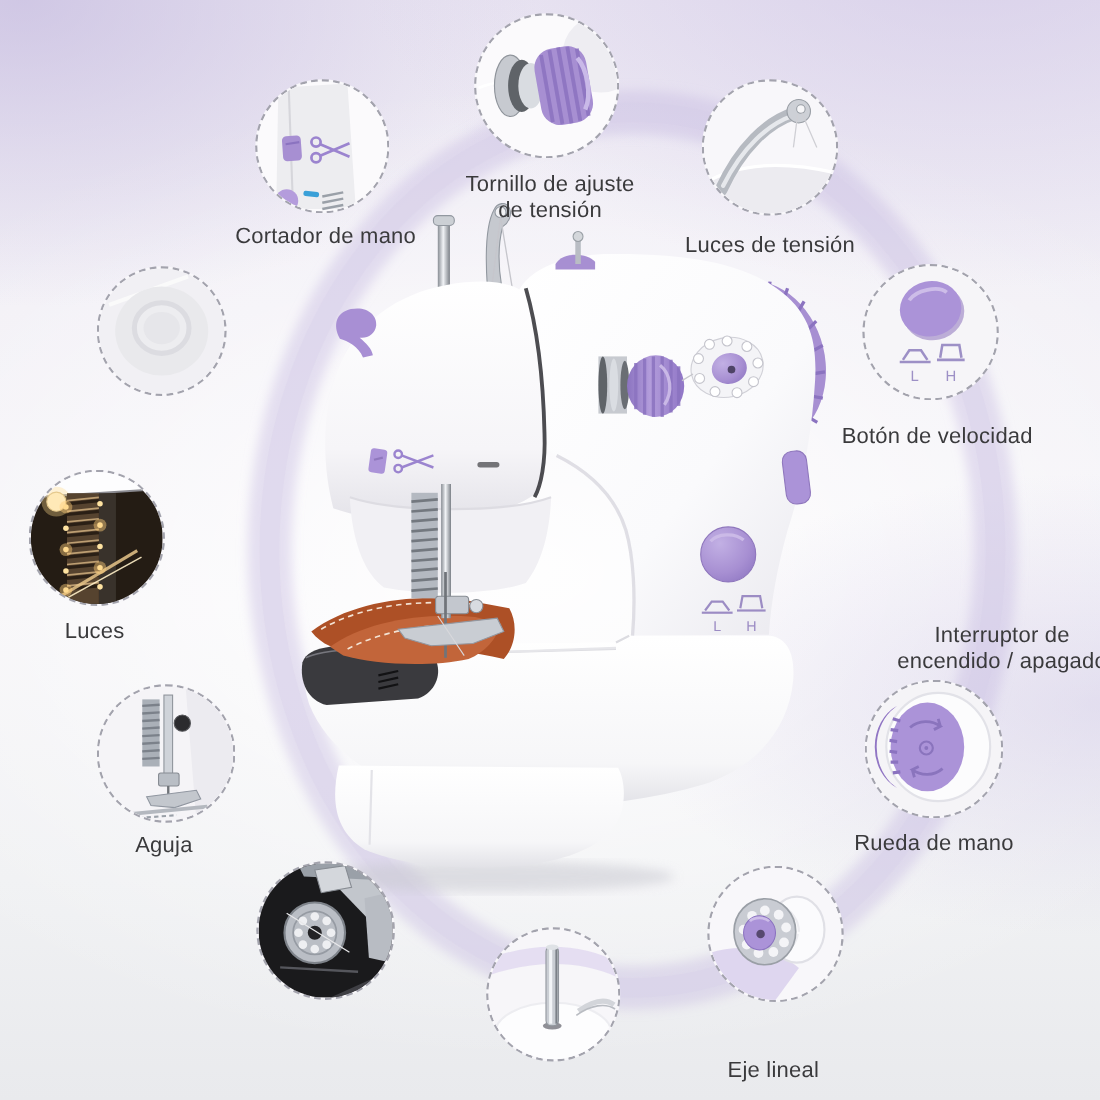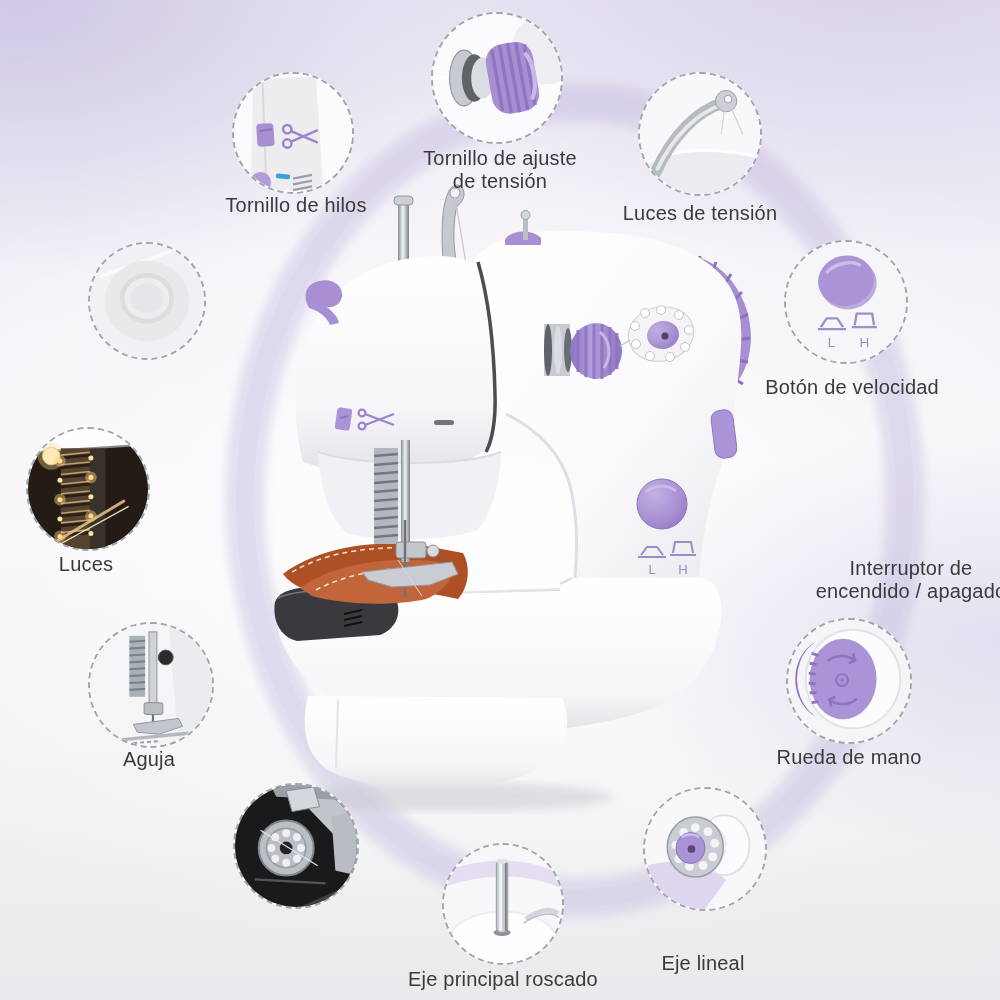--- a/index.html
+++ b/index.html
@@ -6,21 +6,21 @@
   #stage{position:relative;width:1000px;height:1000px;overflow:hidden;
     font-family:"Liberation Sans","DejaVu Sans",sans-serif;
     background:
       radial-gradient(900px 520px at 88% -6%, rgba(203,192,228,.60), rgba(203,192,228,0) 62%),
       radial-gradient(720px 430px at 2% 0%, rgba(193,182,221,.65), rgba(193,182,221,0) 65%),
       radial-gradient(620px 300px at 100% 64%, rgba(203,194,228,.45), rgba(203,194,228,0) 70%),
       radial-gradient(1000px 620px at 48% 52%, rgba(255,255,255,.92), rgba(255,255,255,0) 72%),
       linear-gradient(180deg,#ece8f3 0%,#f2f0f6 28%,#f6f5f8 55%,#f0f1f3 80%,#e9eaed 100%);
   }
   .lbl{position:absolute;transform:translateX(-50%);white-space:nowrap;
-       color:#3a3a3c;font-size:20px;letter-spacing:.2px;text-align:center;line-height:23px;}
+       color:#3a3a3c;font-size:20px;letter-spacing:.2px;text-align:center;line-height:23px;margin-top:10px;}
   .inset{position:absolute;border-radius:50%;border:2px dashed #a3a3ad;
          box-sizing:border-box;overflow:hidden;background:#f8f7fa;}
   .inset svg{display:block;width:100%;height:100%;}
   .abs{position:absolute;}
 </style>
 </head>
 <body>
 
 <div id="stage">
 
@@ -257,21 +257,21 @@
       </g>
       <circle cx="28" cy="114" r="11" fill="#b49cdc"></circle>
       <rect x="44" y="105" width="15" height="5" rx="2" fill="#3aa0d8" transform="rotate(6 51 107)"></rect>
       <g stroke="#9aa0a8" stroke-width="2.4">
           <path d="M62,110 L82,106"></path>
           <path d="M62,116 L82,112"></path>
           <path d="M62,122 L82,118"></path>
         </g>
     </svg>
   </div>
-  <div class="lbl" style="left:296px;top:194px">Tornillo de hilos</div>
+  <div class="lbl" style="left:296px;top:194px">Cortador de mano</div>
 
   <div class="inset" style="left:431px;top:12px;width:132px;height:132px">
     <svg viewBox="0 0 124 124">
       <rect width="124" height="124" fill="#fbfafc"></rect>
       <circle cx="110" cy="34" r="34" fill="#eeedf2"></circle>
       <path d="M2,64 C18,57 30,59 42,62" stroke="#ffffff" stroke-width="2.5" fill="none"></path>
       <ellipse cx="30" cy="62" rx="14" ry="27" fill="#c7cad0" stroke="#8f949b"></ellipse>
       <ellipse cx="40" cy="62" rx="12" ry="23" fill="#5f6368"></ellipse>
       <ellipse cx="48" cy="62" rx="11" ry="20" fill="#d9dce1"></ellipse>
       <g transform="rotate(-10 76 62)">
@@ -503,15 +503,14 @@
       <ellipse cx="62" cy="100" rx="56" ry="30" fill="#fdfdfe" stroke="#ededf1" stroke-width="2"></ellipse>
       <path d="M86,78 C100,68 112,66 120,72" stroke="#d3d5da" stroke-width="5" fill="none"></path>
       <path d="M84,82 C98,72 112,70 121,76" stroke="#b9bcc2" stroke-width="1.6" fill="none"></path>
       <ellipse cx="61" cy="92" rx="9" ry="3.5" fill="#8f8f96"></ellipse>
       <rect x="55" y="16" width="12" height="76" rx="5" fill="#c9cdd3" stroke="#8f949b" stroke-width="1"></rect>
       <rect x="58" y="18" width="3" height="72" fill="#f2f4f7"></rect>
       <rect x="64" y="18" width="2" height="72" fill="#7b8087"></rect>
       <ellipse cx="61" cy="17" rx="6" ry="2.6" fill="#dfe2e6"></ellipse>
     </svg>
   </div>
-  <div class="lbl" style="left:503px;top:968px">Eje principal roscado</div>
 
 </div>
 
 </body></html>

